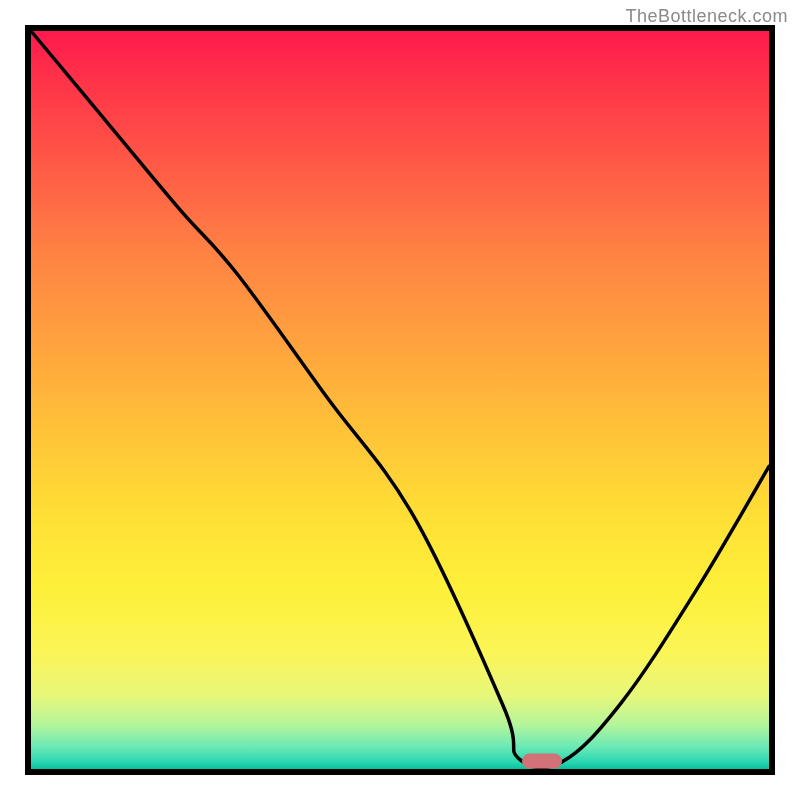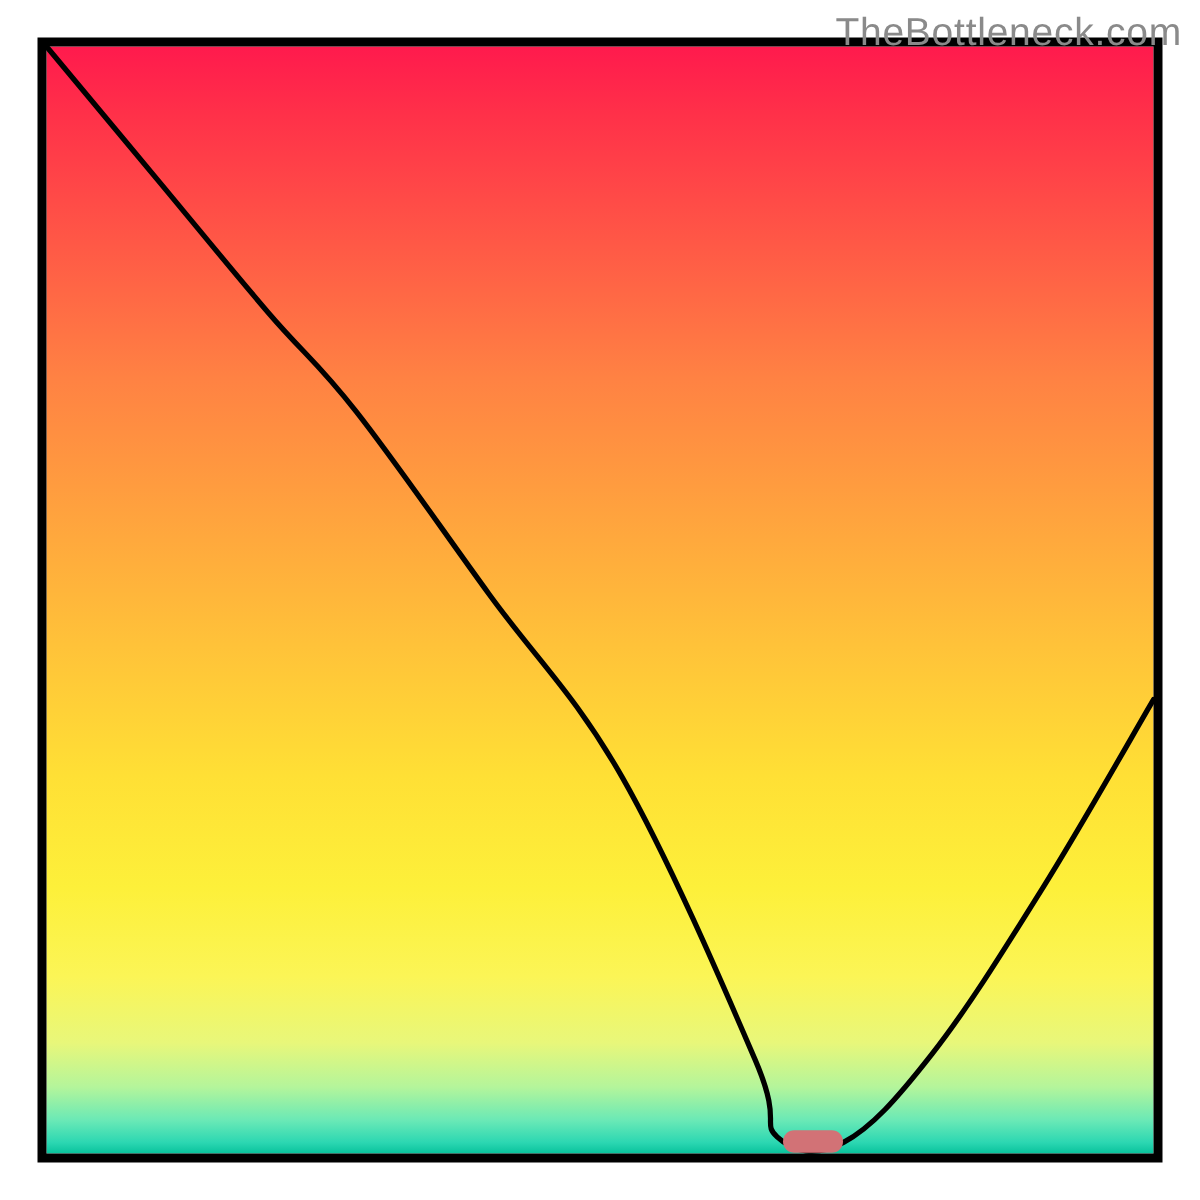--- a/index.html
+++ b/index.html
@@ -2,21 +2,21 @@
 <html><head>
 <meta charset="utf-8">
 <style>
   * { margin: 0; padding: 0; box-sizing: border-box; }
   html, body { width: 800px; height: 800px; overflow: hidden; background: #fff; }
   .wrap { position: relative; width: 800px; height: 800px; }
   .watermark {
     position: absolute;
     top: 6px; right: 12px;
     font-family: Arial, Helvetica, sans-serif;
-    font-size: 26px;
+    font-size: 18px;
     color: #8a8a8a;
     letter-spacing: 0.5px;
   }
   .plot-area {
     position: absolute;
     left: 31px; top: 31px;
     width: 738px; height: 738px;
     background: linear-gradient(to bottom,
       #ff1a4d 0%,
       #ff3049 6%,

